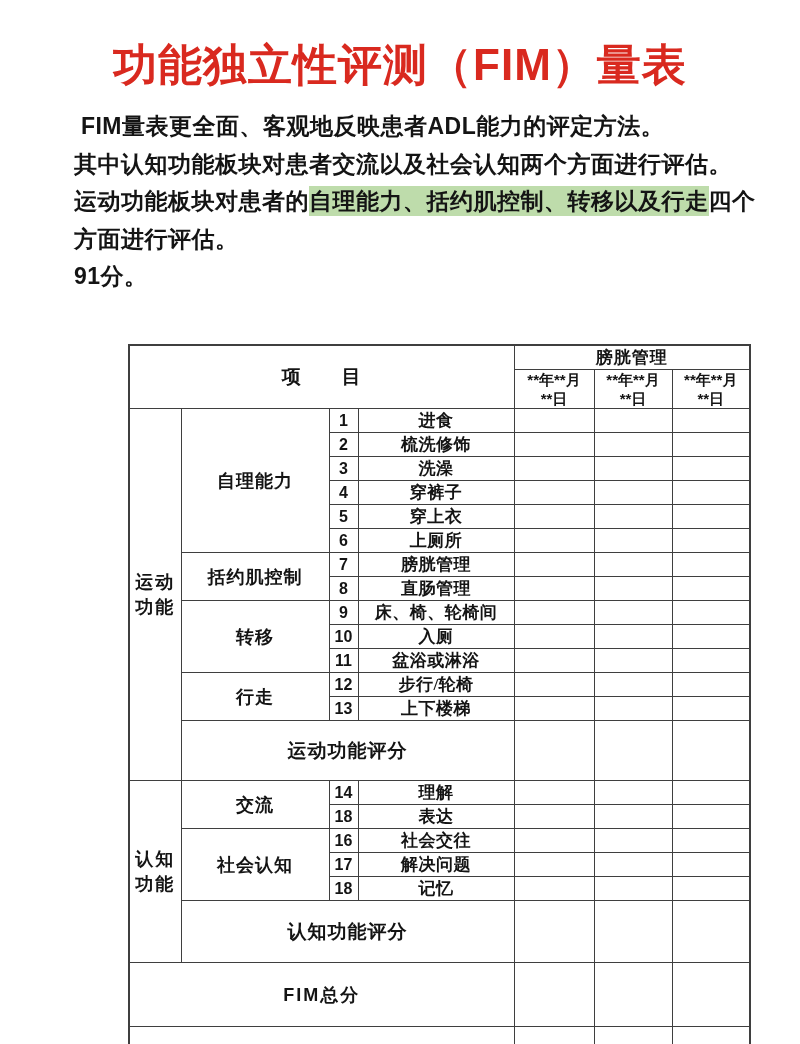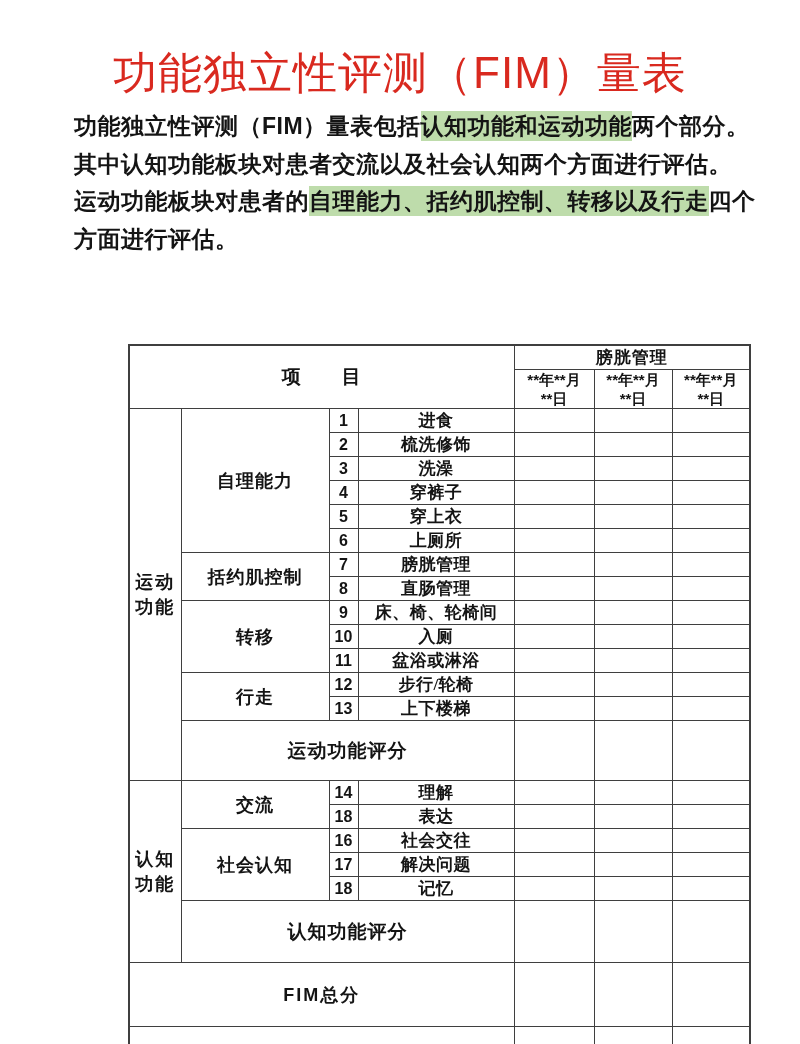--- a/index.html
+++ b/index.html
@@ -7,22 +7,22 @@
     --hl-green:#bedcab;
     --ink:#141414;
     --line:#3f3f3f;
   }
   html,body{margin:0;padding:0;background:#fff;}
   .page{
     position:relative;width:800px;height:1044px;background:#ffffff;
     overflow:hidden;font-family:"Liberation Sans","DejaVu Sans",sans-serif;color:var(--ink);
   }
   .title{
-    position:absolute;top:44px;left:0;width:100%;margin:0;
-    text-align:center;font-size:44px;font-weight:normal;letter-spacing:1px;
+    position:absolute;top:36px;left:0;width:100%;margin:0;
+    text-align:center;font-size:44px;font-weight:bold;letter-spacing:1px;
     color:var(--title-red);
   }
   .intro{position:absolute;left:74px;top:108px;}
   .pline{
     height:37.5px;line-height:37.5px;font-size:23px;font-weight:bold;
     white-space:pre;letter-spacing:0.5px;color:var(--ink);
   }
   .hl{background:var(--hl-green);padding:2px 0;}
   table.fim{
     position:absolute;left:128px;top:344px;
@@ -50,24 +50,25 @@
   td.total{font-size:18px;letter-spacing:2px;}
 </style>
 </head>
 <body>
 
 <div class="page">
 
   <h1 class="title">功能独立性评测（FIM）量表</h1>
 
   <div class="intro">
-      <div class="pline"><span>功能独立性评测（FIM）量表包括</span><span class="hl">认知功能和运动功能</span><span>两个部分。</span></div>
+      <div class="pline"><span> FIM量表更全面、客观地反映患者ADL能力的评定方法。</span></div>
       <div class="pline"><span>其中认知功能板块对患者交流以及社会认知两个方面进行评估。</span></div>
       <div class="pline"><span>运动功能板块对患者的</span><span class="hl">自理能力、括约肌控制、转移以及行走</span><span>四个</span></div>
       <div class="pline"><span>方面进行评估。</span></div>
+      <div class="pline"><span>91分。</span></div>
     </div>
 
   <table class="fim">
     <colgroup>
       <col style="width:52px">
         <col style="width:148px">
         <col style="width:29px">
       <col style="width:156px">
         <col style="width:80px">
         <col style="width:78px">

